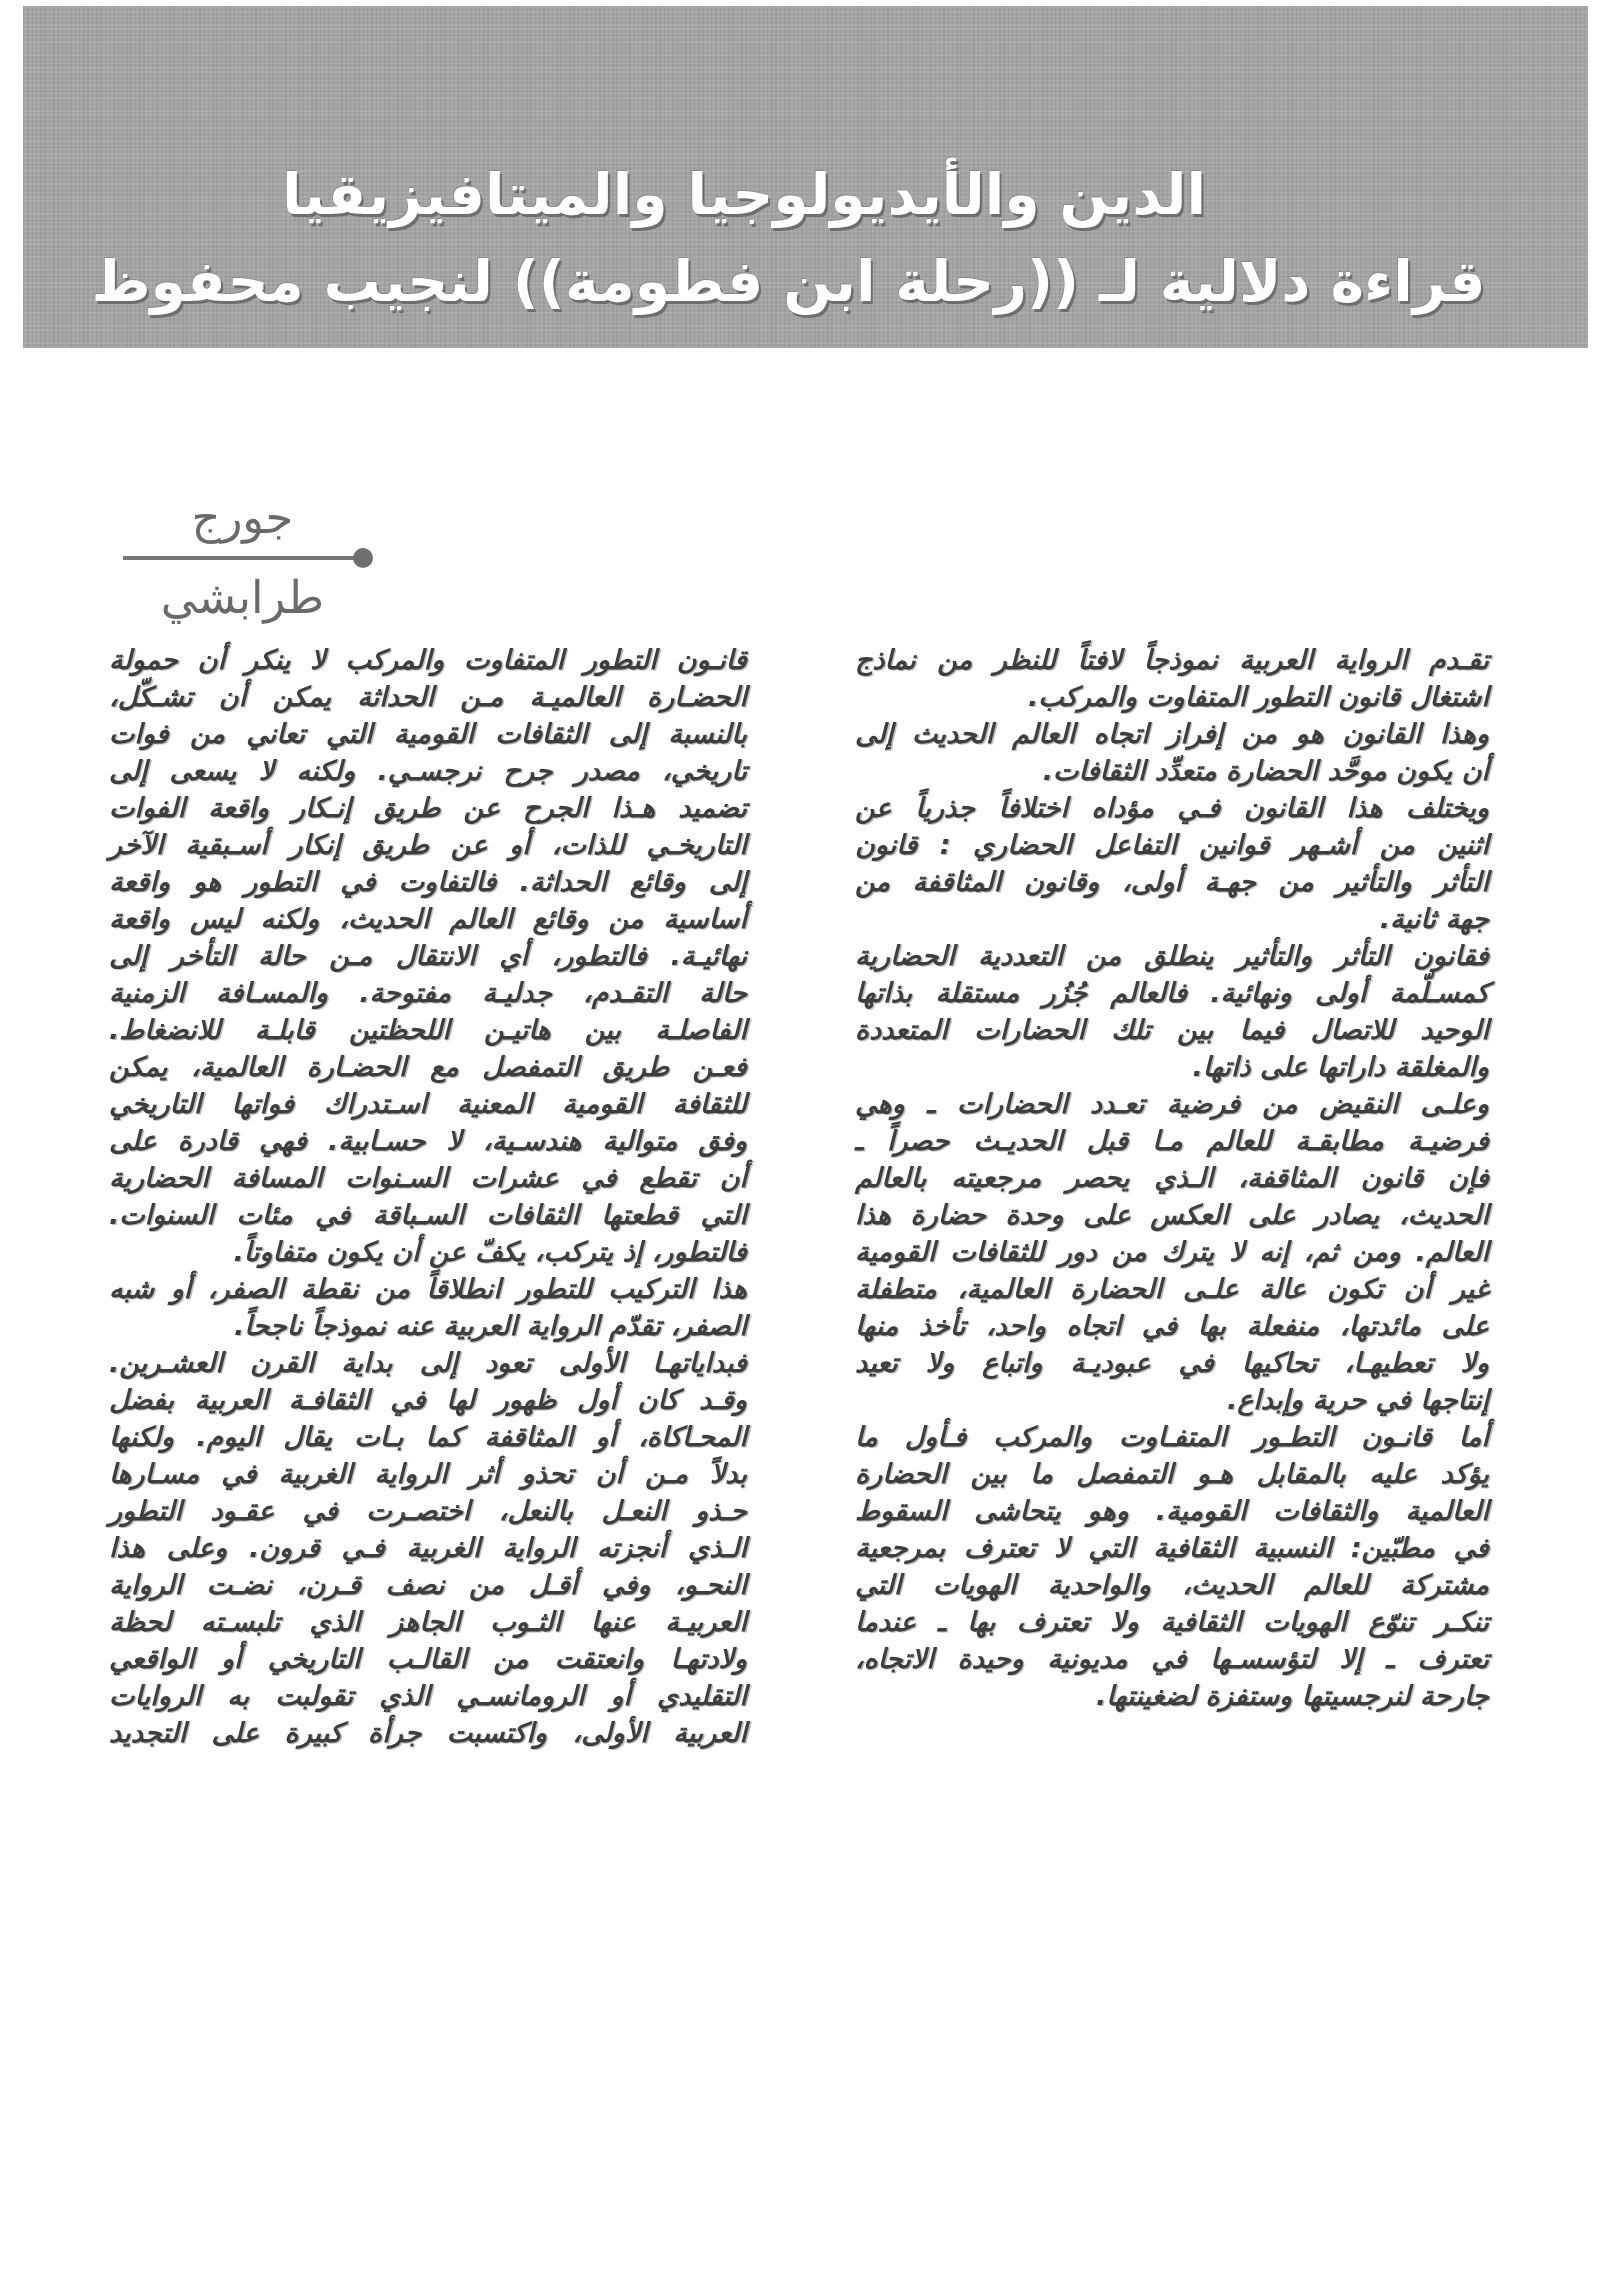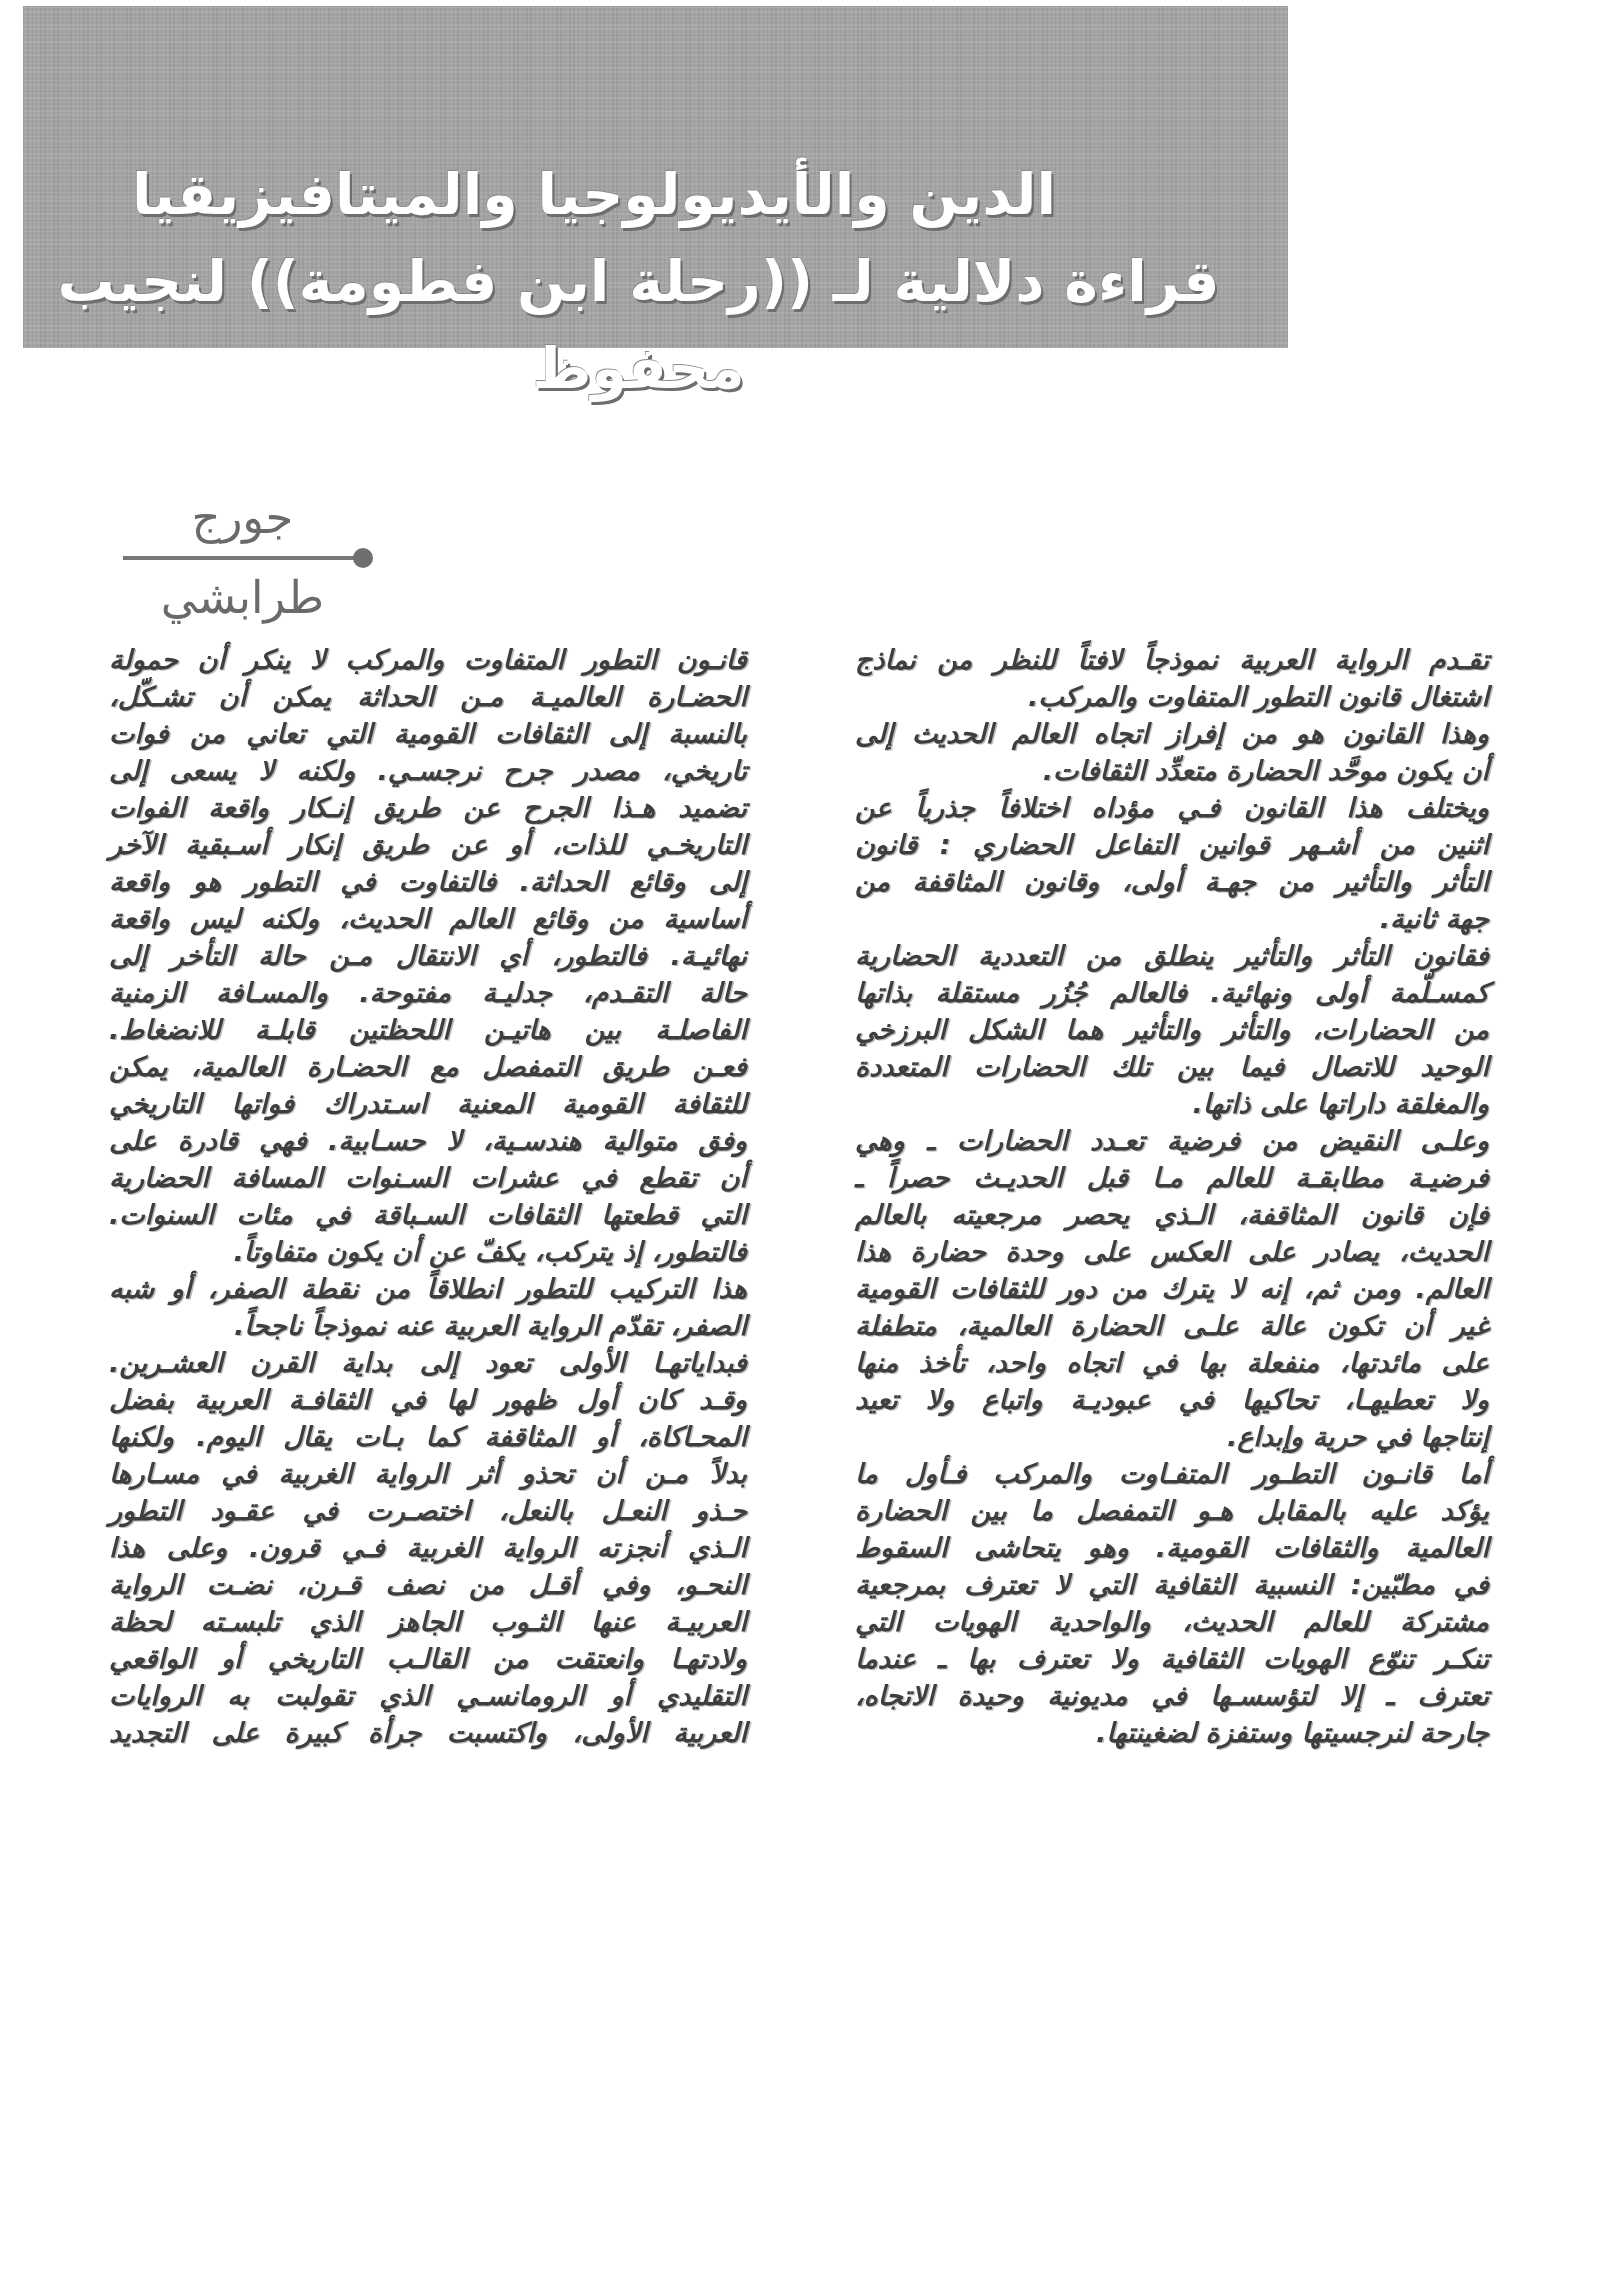--- a/index.html
+++ b/index.html
@@ -9,21 +9,21 @@
     background: #ffffff;
     position: relative;
     overflow: hidden;
     font-family: "DejaVu Sans", "Liberation Sans", sans-serif;
     color: #4a4a4a;
   }
   .header-band {
     position: absolute;
     left: 23px;
     top: 5.8px;
-    width: 1265px;
+    width: 1565px;
     height: 342px;
     background-color: #a4a4a4;
     background-image:
       repeating-linear-gradient(0deg, rgba(255,255,255,0.10) 0 1.4px, transparent 1.4px 4.3px),
       repeating-linear-gradient(90deg, rgba(0,0,0,0.06) 0 1.4px, transparent 1.4px 4.3px);
   }
   .title-block {
     position: absolute;
     right: 0;
     left: 0;
@@ -113,21 +113,20 @@
     <span class="line">تقـدم الرواية العربية نموذجاً لافتاً للنظر من نماذج</span>
     <span class="line end">اشتغال قانون التطور المتفاوت والمركب.</span>
     <span class="line">وهذا القانون هو من إفراز اتجاه العالم الحديث إلى</span>
     <span class="line end">أن يكون موحَّد الحضارة متعدِّد الثقافات.</span>
     <span class="line">ويختلف هذا القانون فـي مؤداه اختلافاً جذرياً عن</span>
     <span class="line">اثنين من أشـهر قوانين التفاعل الحضاري : قانون</span>
     <span class="line">التأثر والتأثير من جهـة أولى، وقانون المثاقفة من</span>
     <span class="line end">جهة ثانية.</span>
     <span class="line">فقانون التأثر والتأثير ينطلق من التعددية الحضارية</span>
     <span class="line">كمسـلّمة أولى ونهائية. فالعالم جُزُر مستقلة بذاتها</span>
-    <span class="line">من الحضارات، والتأثر والتأثير هما الشكل البرزخي</span>
     <span class="line">الوحيد للاتصال فيما بين تلك الحضارات المتعددة</span>
     <span class="line end">والمغلقة داراتها على ذاتها.</span>
     <span class="line">وعلـى النقيض من فرضية تعـدد الحضارات ـ وهي</span>
     <span class="line">فرضيـة مطابقـة للعالم مـا قبل الحديـث حصراً ـ</span>
     <span class="line">فإن قانون المثاقفة، الـذي يحصر مرجعيته بالعالم</span>
     <span class="line">الحديث، يصادر على العكس على وحدة حضارة هذا</span>
     <span class="line">العالم. ومن ثم، إنه لا يترك من دور للثقافات القومية</span>
     <span class="line">غير أن تكون عالة علـى الحضارة العالمية، متطفلة</span>
     <span class="line">على مائدتها، منفعلة بها في اتجاه واحد، تأخذ منها</span>
     <span class="line">ولا تعطيهـا، تحاكيها في عبوديـة واتباع ولا تعيد</span>

